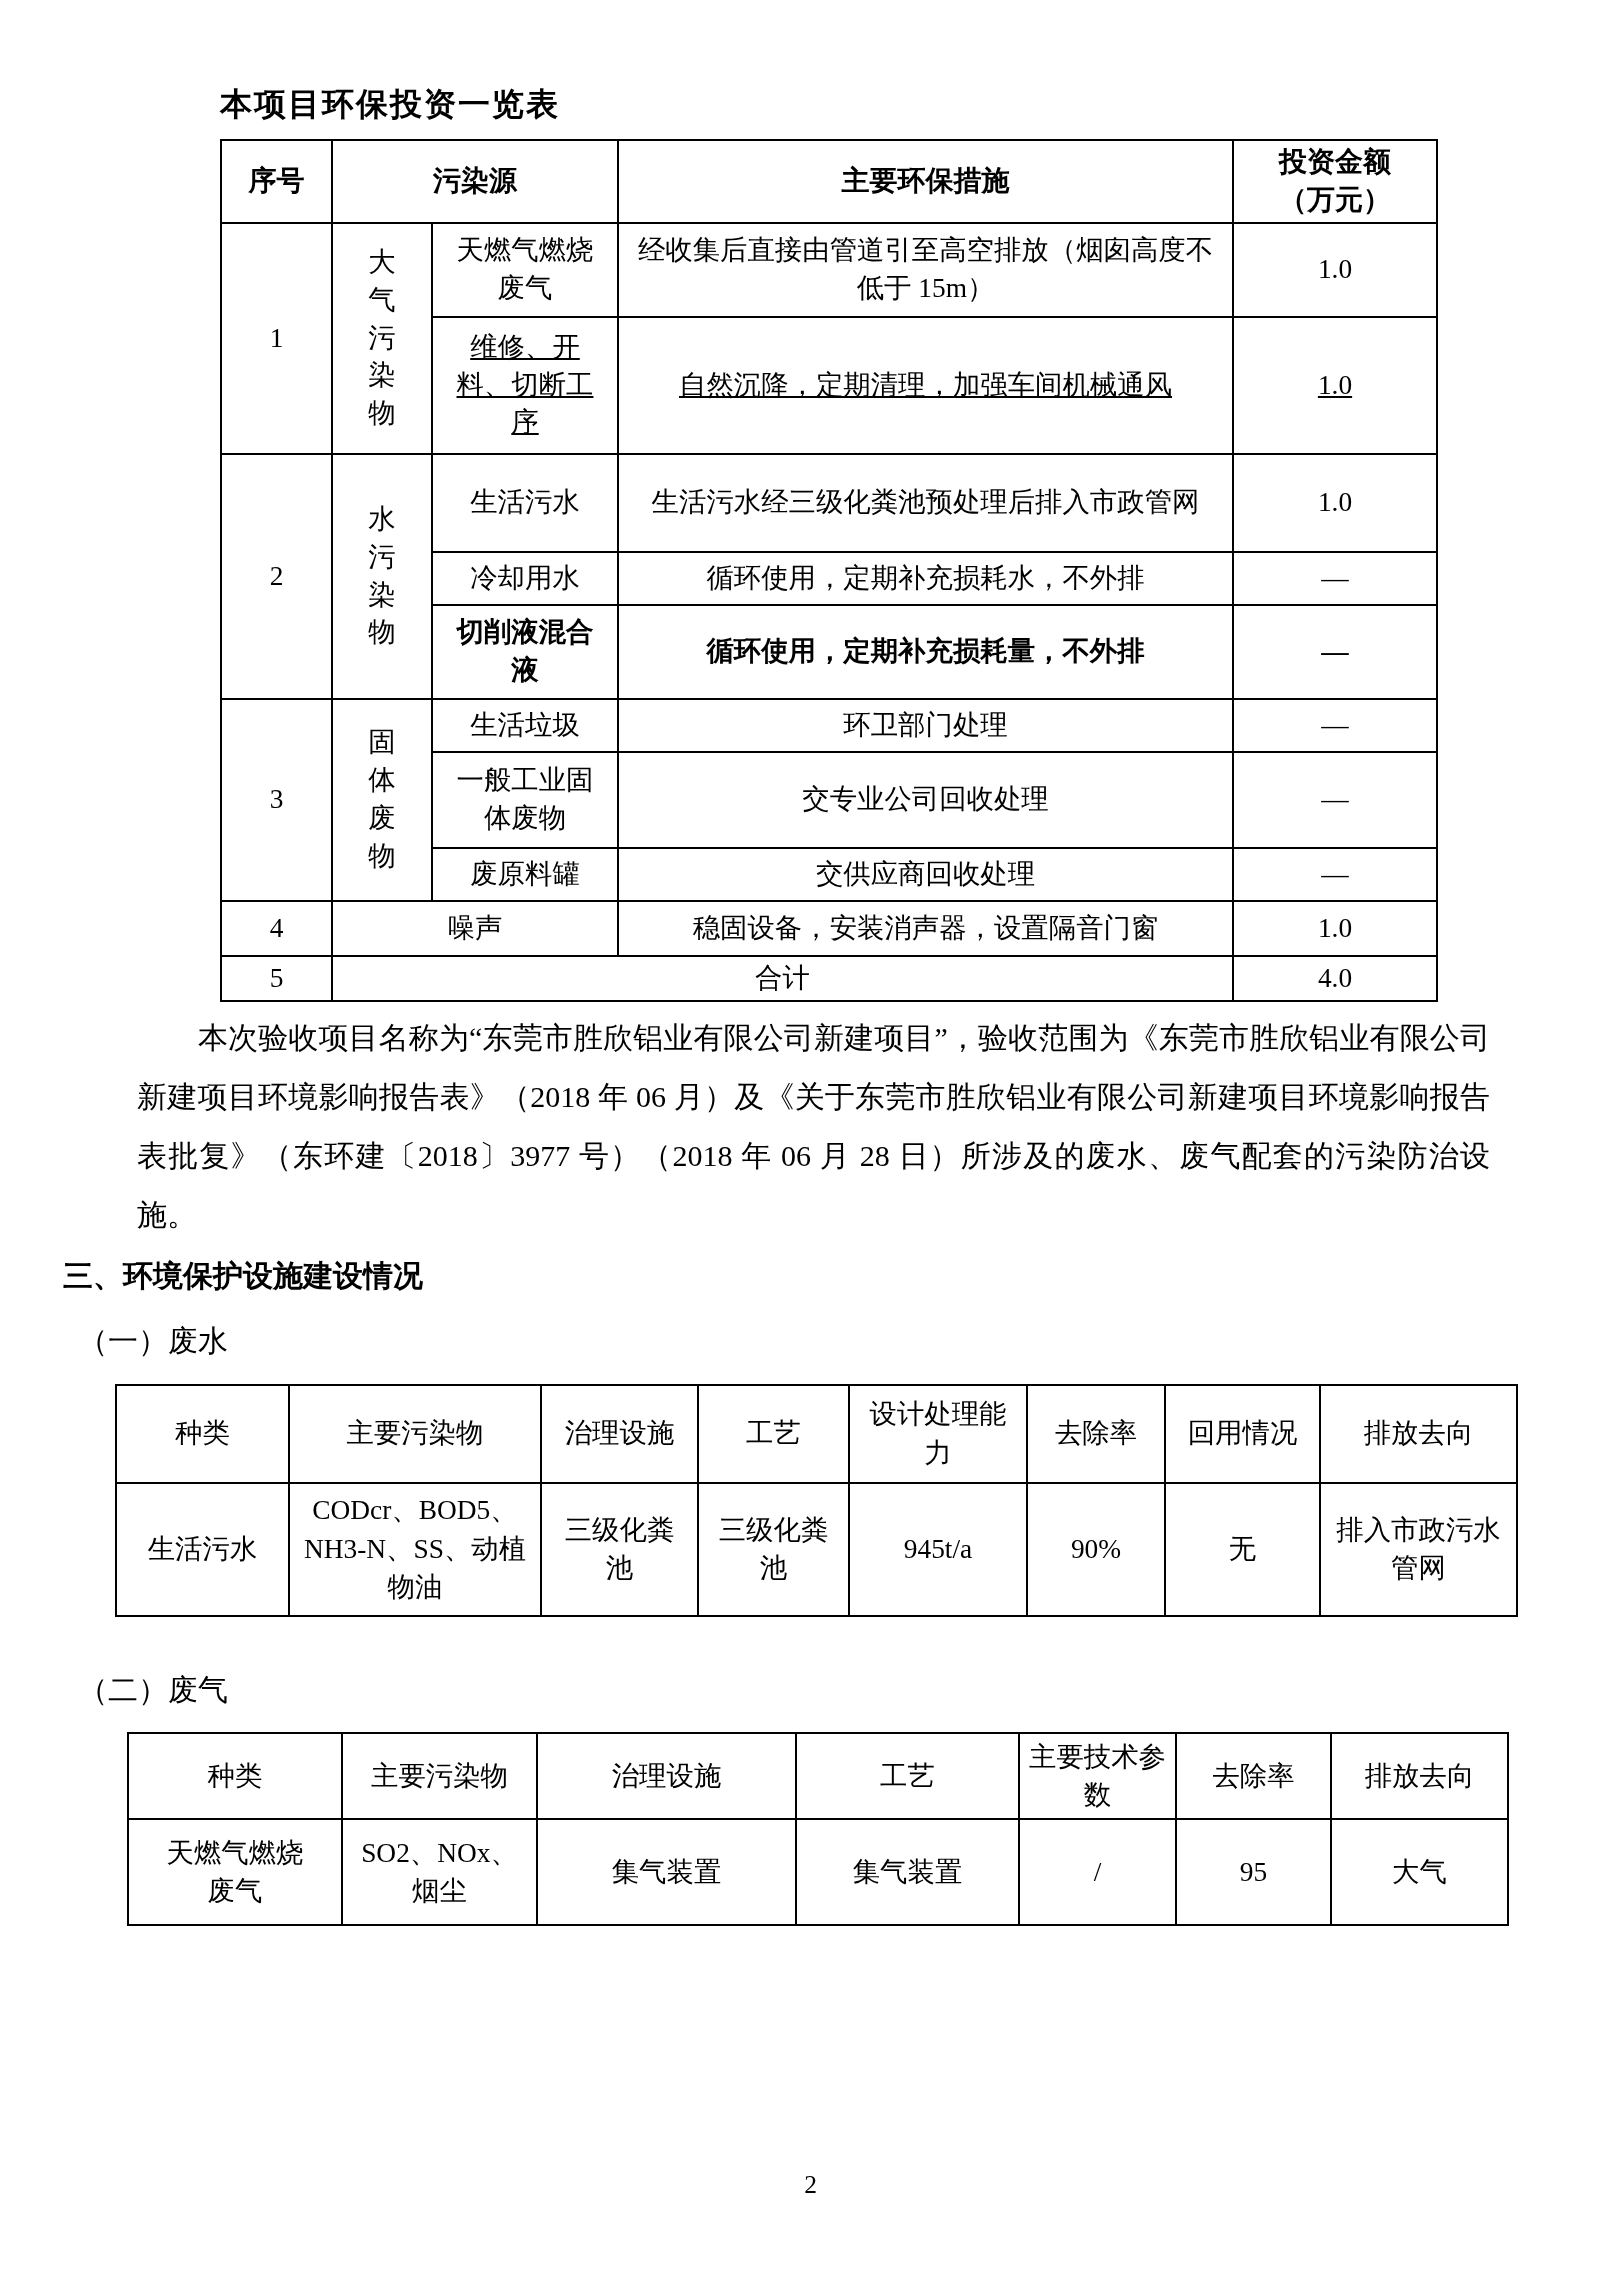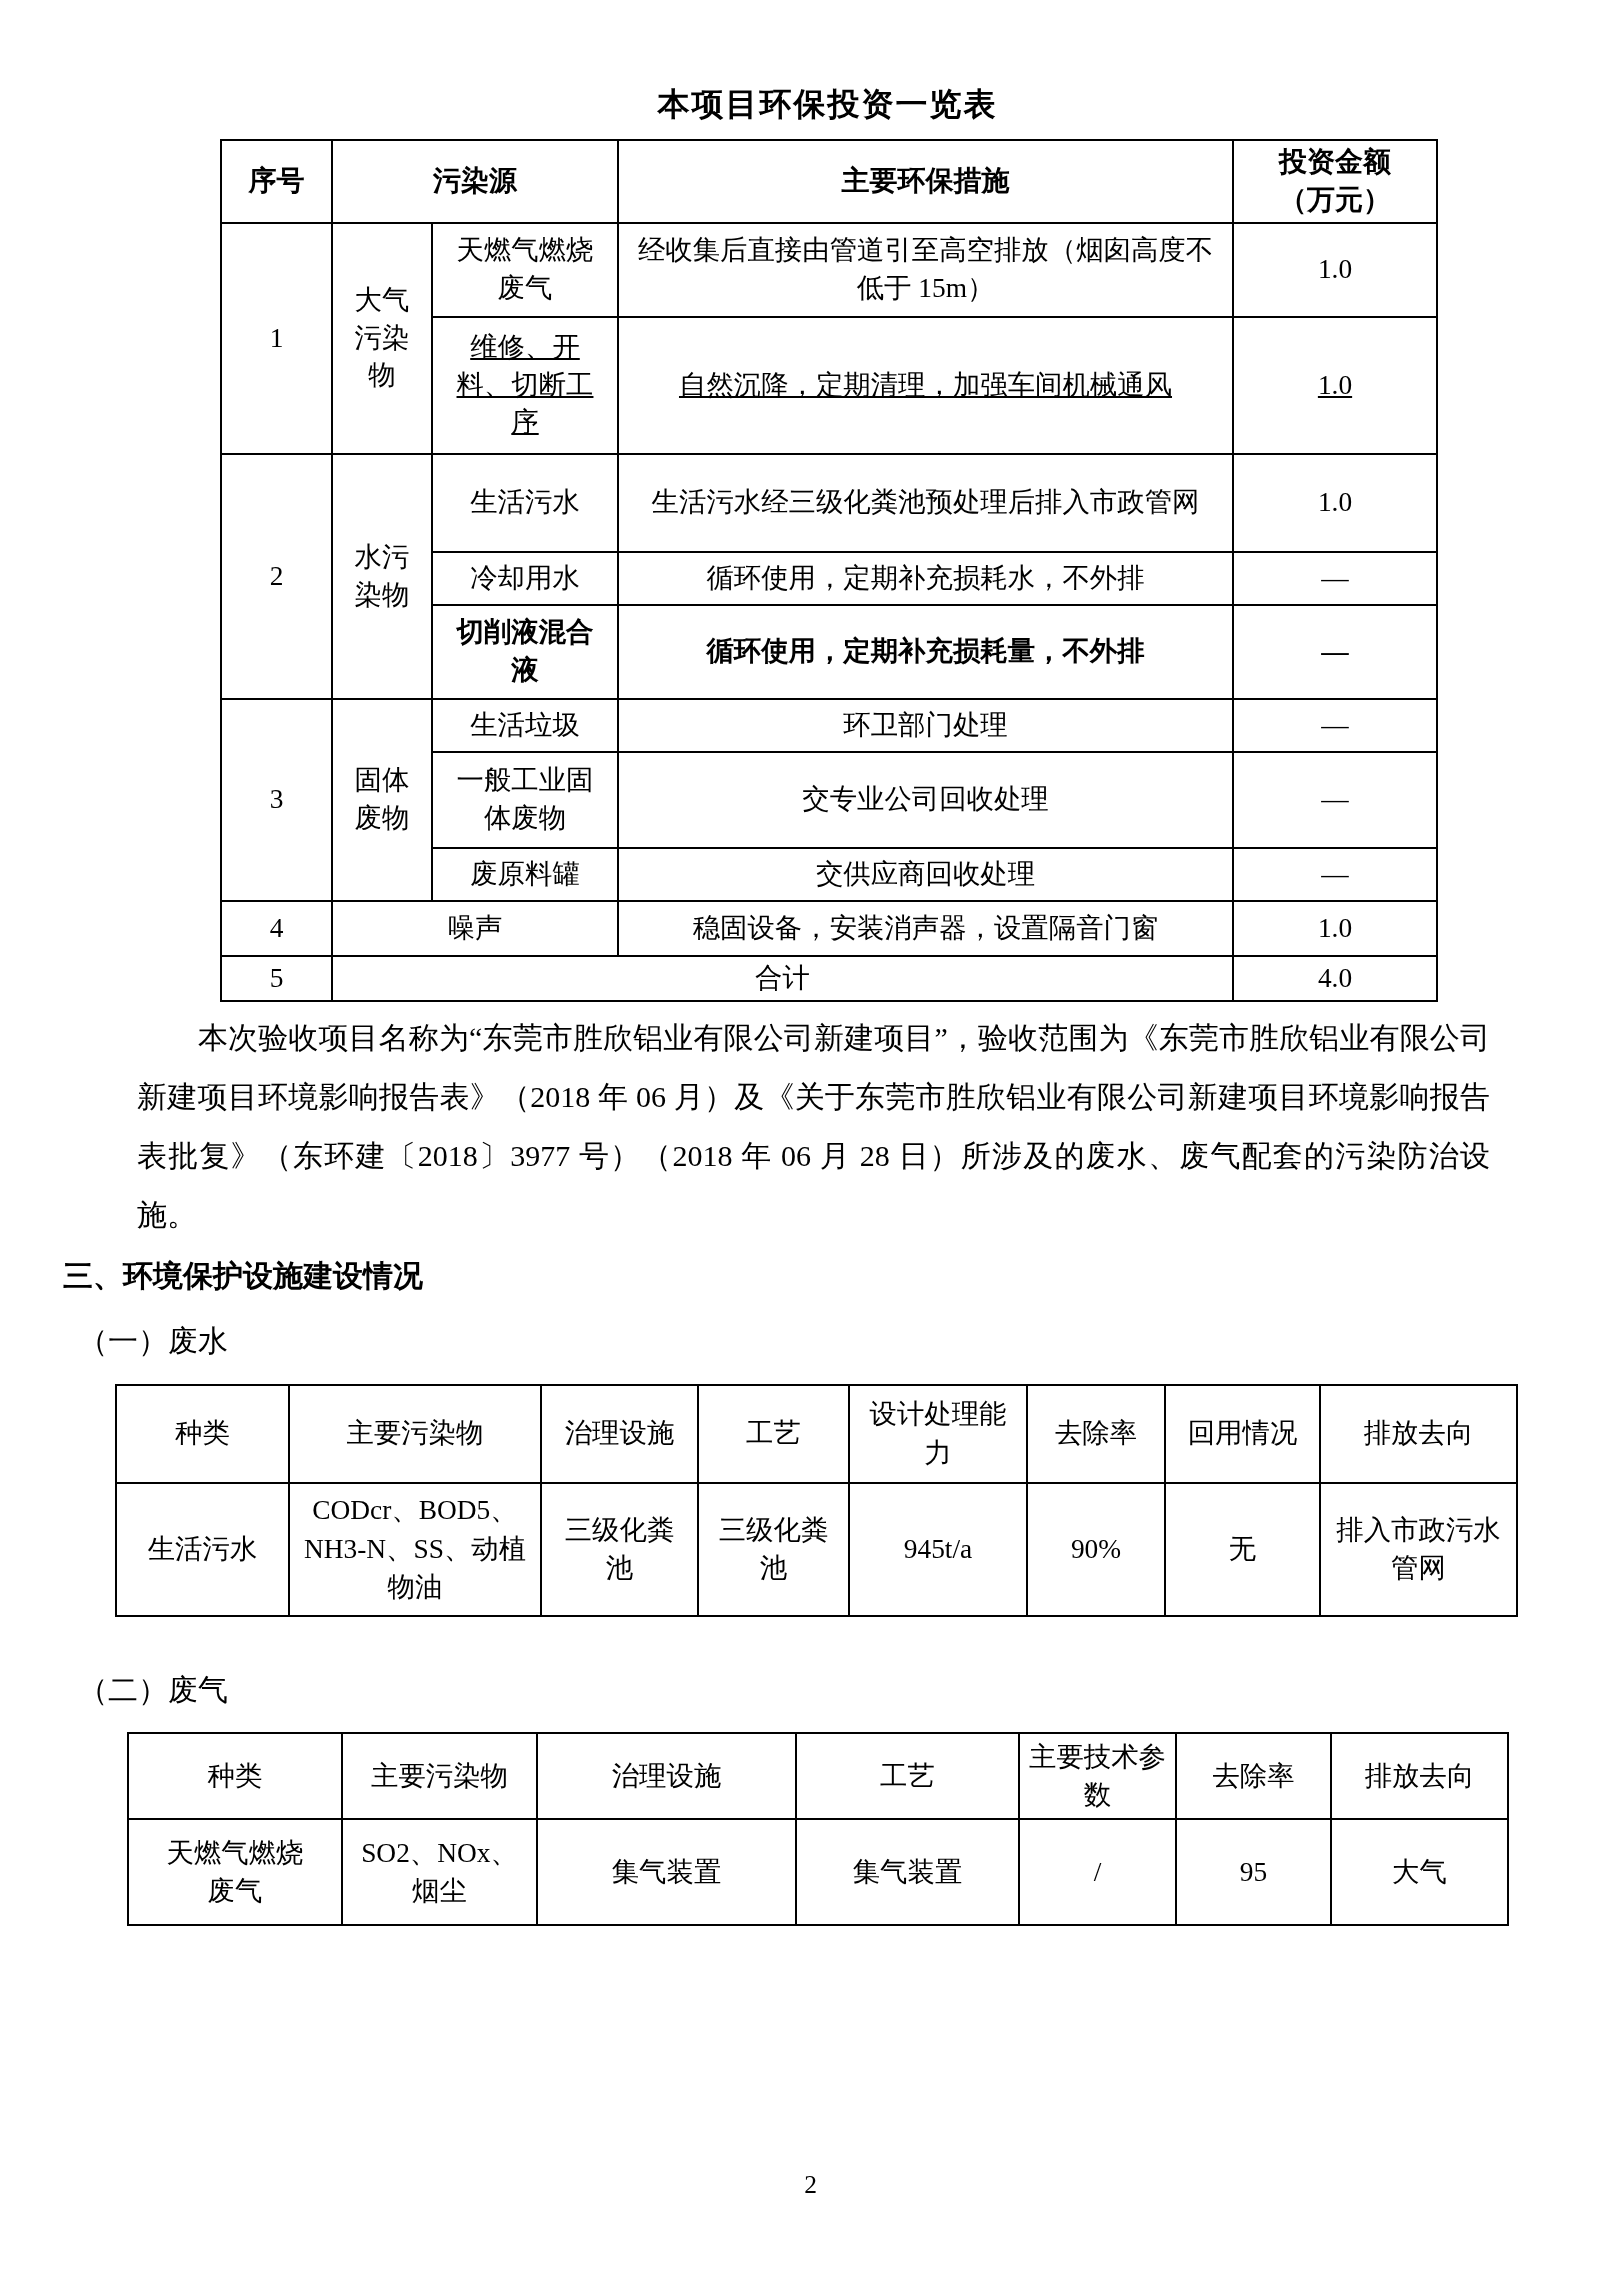--- a/index.html
+++ b/index.html
@@ -8,21 +8,20 @@
     width: 1621px;
     height: 2293px;
     background: #ffffff;
     color: #000000;
     overflow: hidden;
     font-family: "Liberation Serif", "DejaVu Serif", serif;
   }
   .doc-title {
     margin: 82px 0 0 220px;
     width: 1215px;
-    text-align: center;
     font-family: "Liberation Sans", "DejaVu Sans", sans-serif;
     font-weight: bold;
     font-size: 32px;
     line-height: 45px;
     letter-spacing: 2px;
   }
   table { border-collapse: collapse; table-layout: fixed; }
   th, td {
     border: 2px solid #000000;
     text-align: center;
@@ -30,21 +29,21 @@
     padding: 2px 9.8px;
     overflow: hidden;
   }
   
   .t1 { margin: 11.8px 0 0 220px; width: 1215px; font-size: 27.4px; line-height: 1.38; }
   .t1 th {
     font-family: "Liberation Sans", "DejaVu Sans", sans-serif;
     font-weight: bold; font-size: 28px; padding: 2px 5.9px;
   }
   .t1 td { font-family: "Liberation Serif", "DejaVu Serif", serif; }
-  .t1 .cat { padding: 2px 10px; }
+  .t1 .cat { padding: 2px 24px; }
   .t1 .src { padding: 2px 17.6px; }
   .r-hdr { height: 74px; }
   .r-1a { height: 94px; }
   .r-1b { height: 137px; text-decoration: underline; }
   .r-2a { height: 98px; }
   .r-2b { height: 53px; }
   .r-2c { height: 94px; font-weight: bold; }
   .r-3a { height: 53px; }
   .r-3b { height: 96px; }
   .r-3c { height: 53px; }

